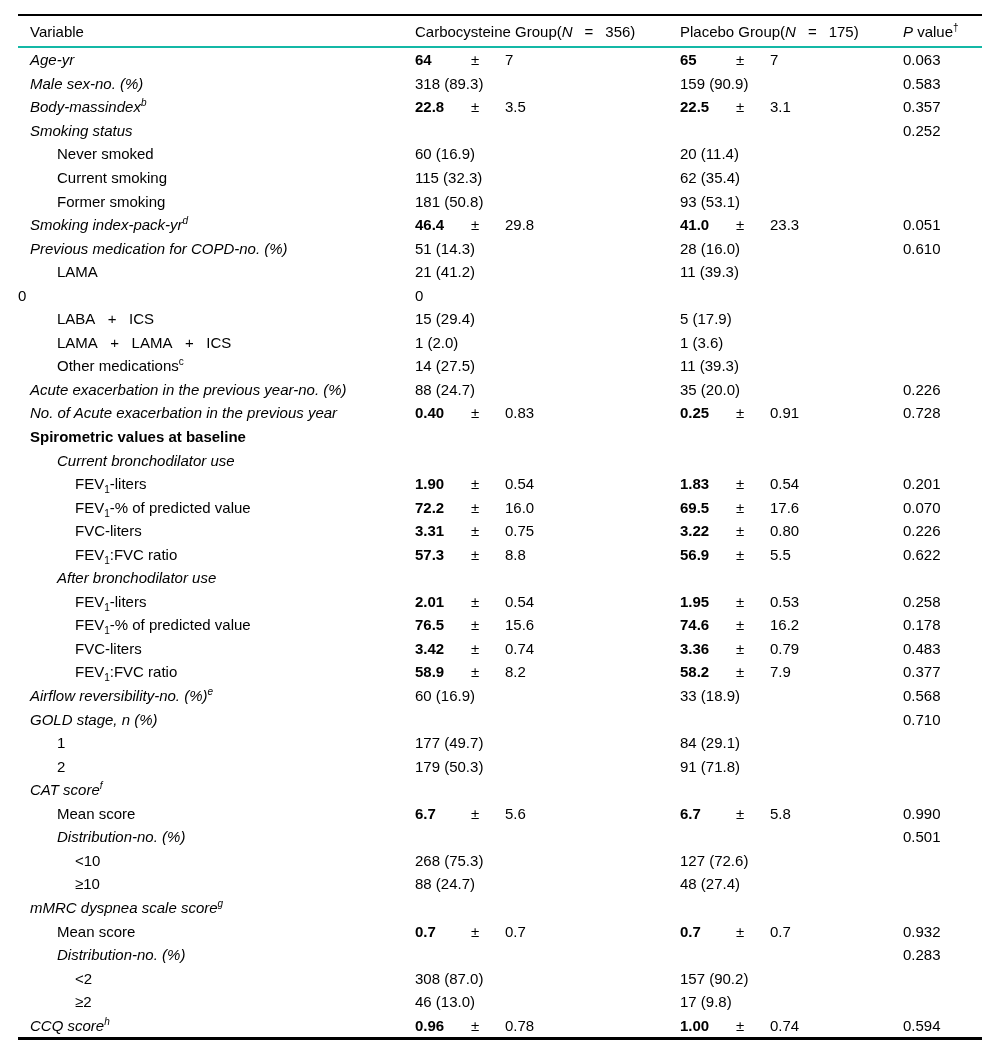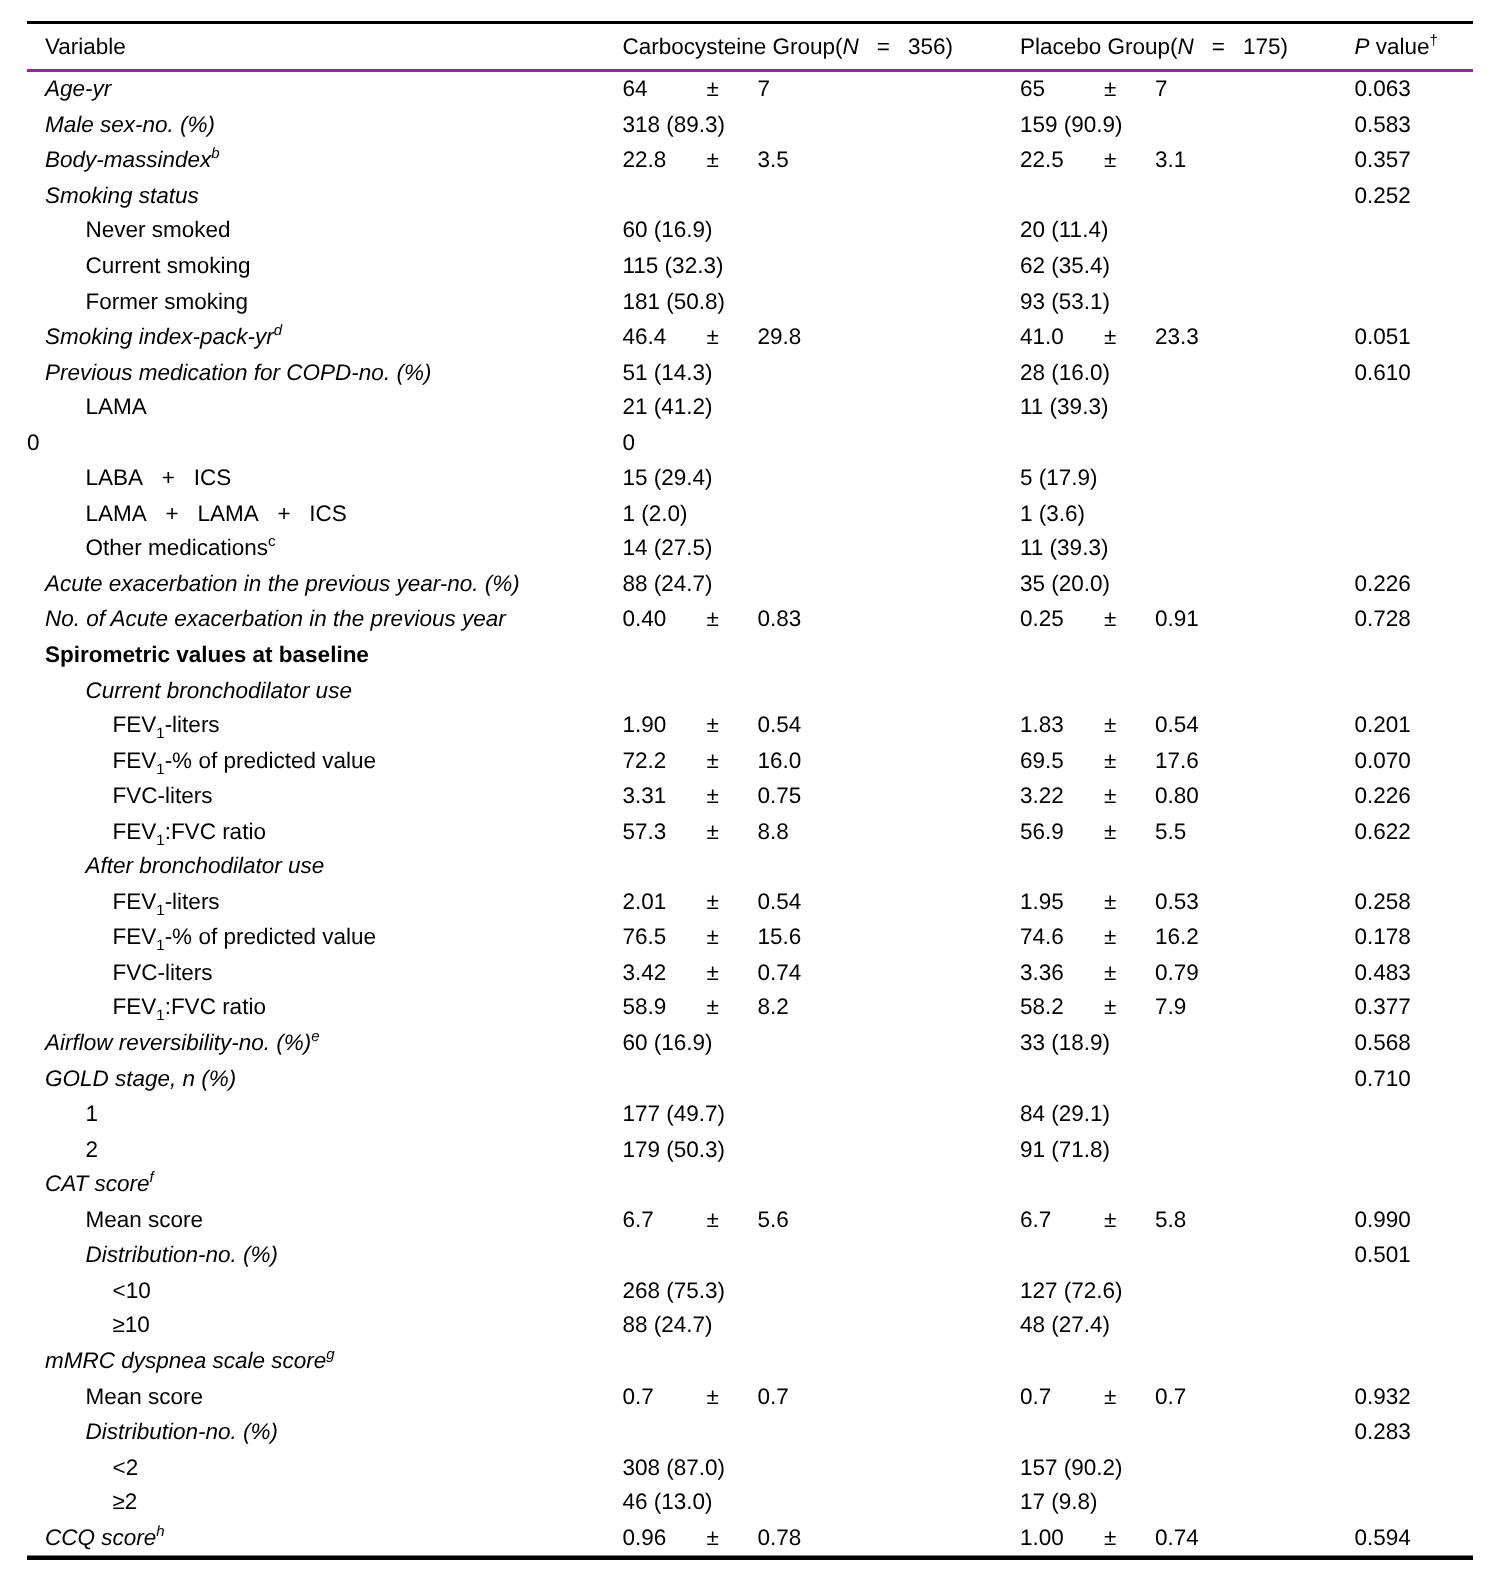--- a/index.html
+++ b/index.html
@@ -18,41 +18,41 @@
     top: 14px;
     width: 964px;
     border-top: 2px solid #000;
     border-bottom: 3px solid #000;
   }
   .header-row {
     display: grid;
     grid-template-columns: 397px 265px 223px 1fr;
     height: 30px;
     align-items: center;
-    border-bottom: 2px solid #a21caf;
+    border-bottom: 2px solid #14b8a6;
   }
   .row {
     display: grid;
     grid-template-columns: 397px 265px 223px 1fr;
     height: 23.55px;
     align-items: center;
   }
   .cell { overflow: visible; white-space: nowrap; }
   .cell-label { padding-left: 12px; }
   .ind-0 { padding-left: 12px; }
   .ind-1 { padding-left: 39px; }
   .ind-2 { padding-left: 57px; }
   .italic { font-style: italic; }
   .bold   { font-weight: bold; }
   .plain  { font-style: normal; font-weight: normal; }
   .nvar { font-style: italic; }
   .eq { display: inline-block; margin: 0 12px; }
   sup { font-size: 10px; line-height: 0; }
   sub { font-size: 10px; line-height: 0; }
-  .m  { display: inline-block; min-width: 56px; }
+  .m  { display: inline-block; min-width: 56px; font-weight: bold; }
   .pm { display: inline-block; width: 34px; }
 </style>
 </head>
 <body>
 
 <div class="table">
   <div class="header-row">
     <div class="cell cell-label">Variable</div>
     <div class="cell"><span>Carbocysteine Group(</span><span class="nvar">N</span><span class="eq">=</span><span>356)</span></div>
     <div class="cell"><span>Placebo Group(</span><span class="nvar">N</span><span class="eq">=</span><span>175)</span></div>

